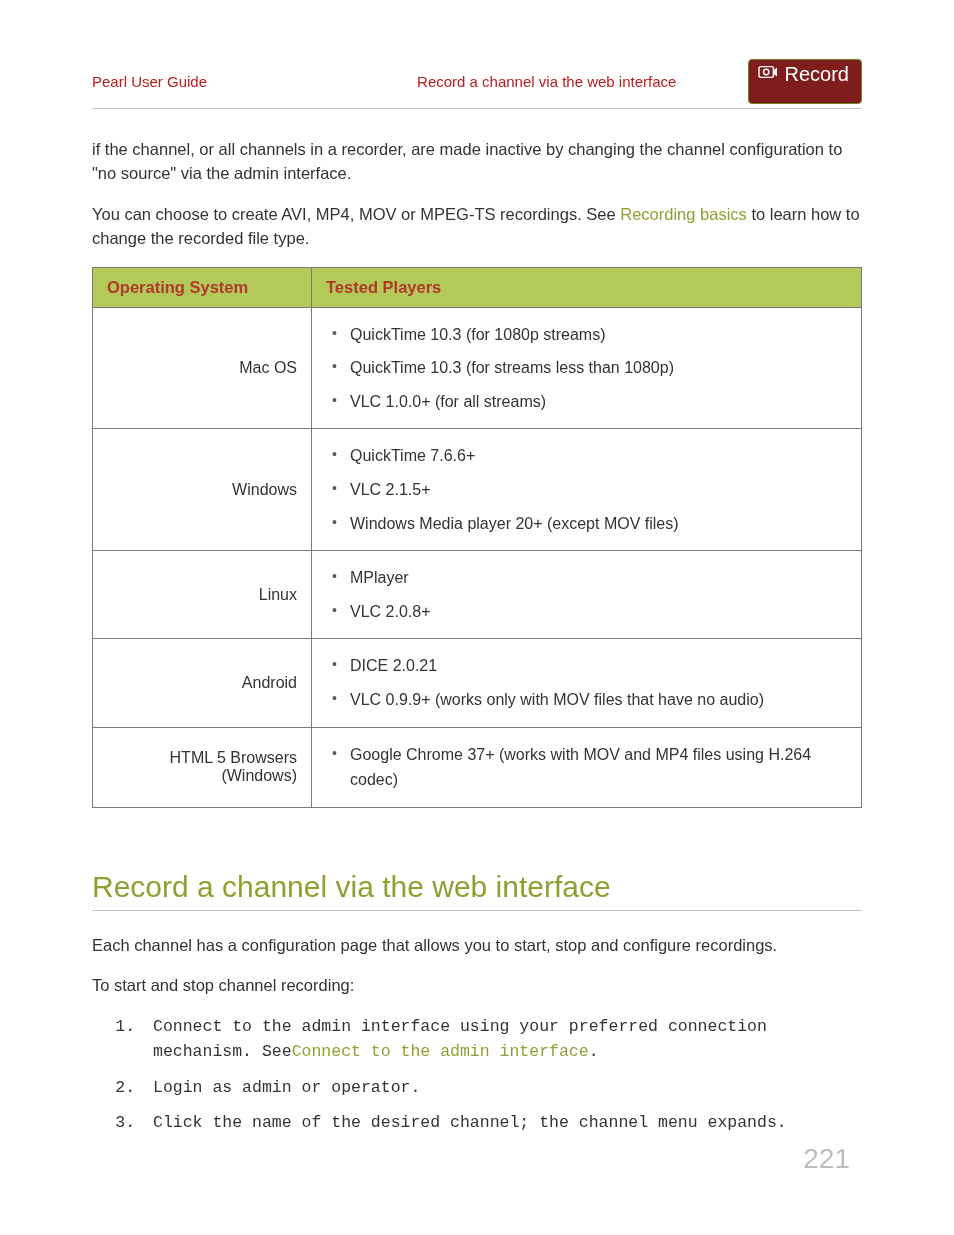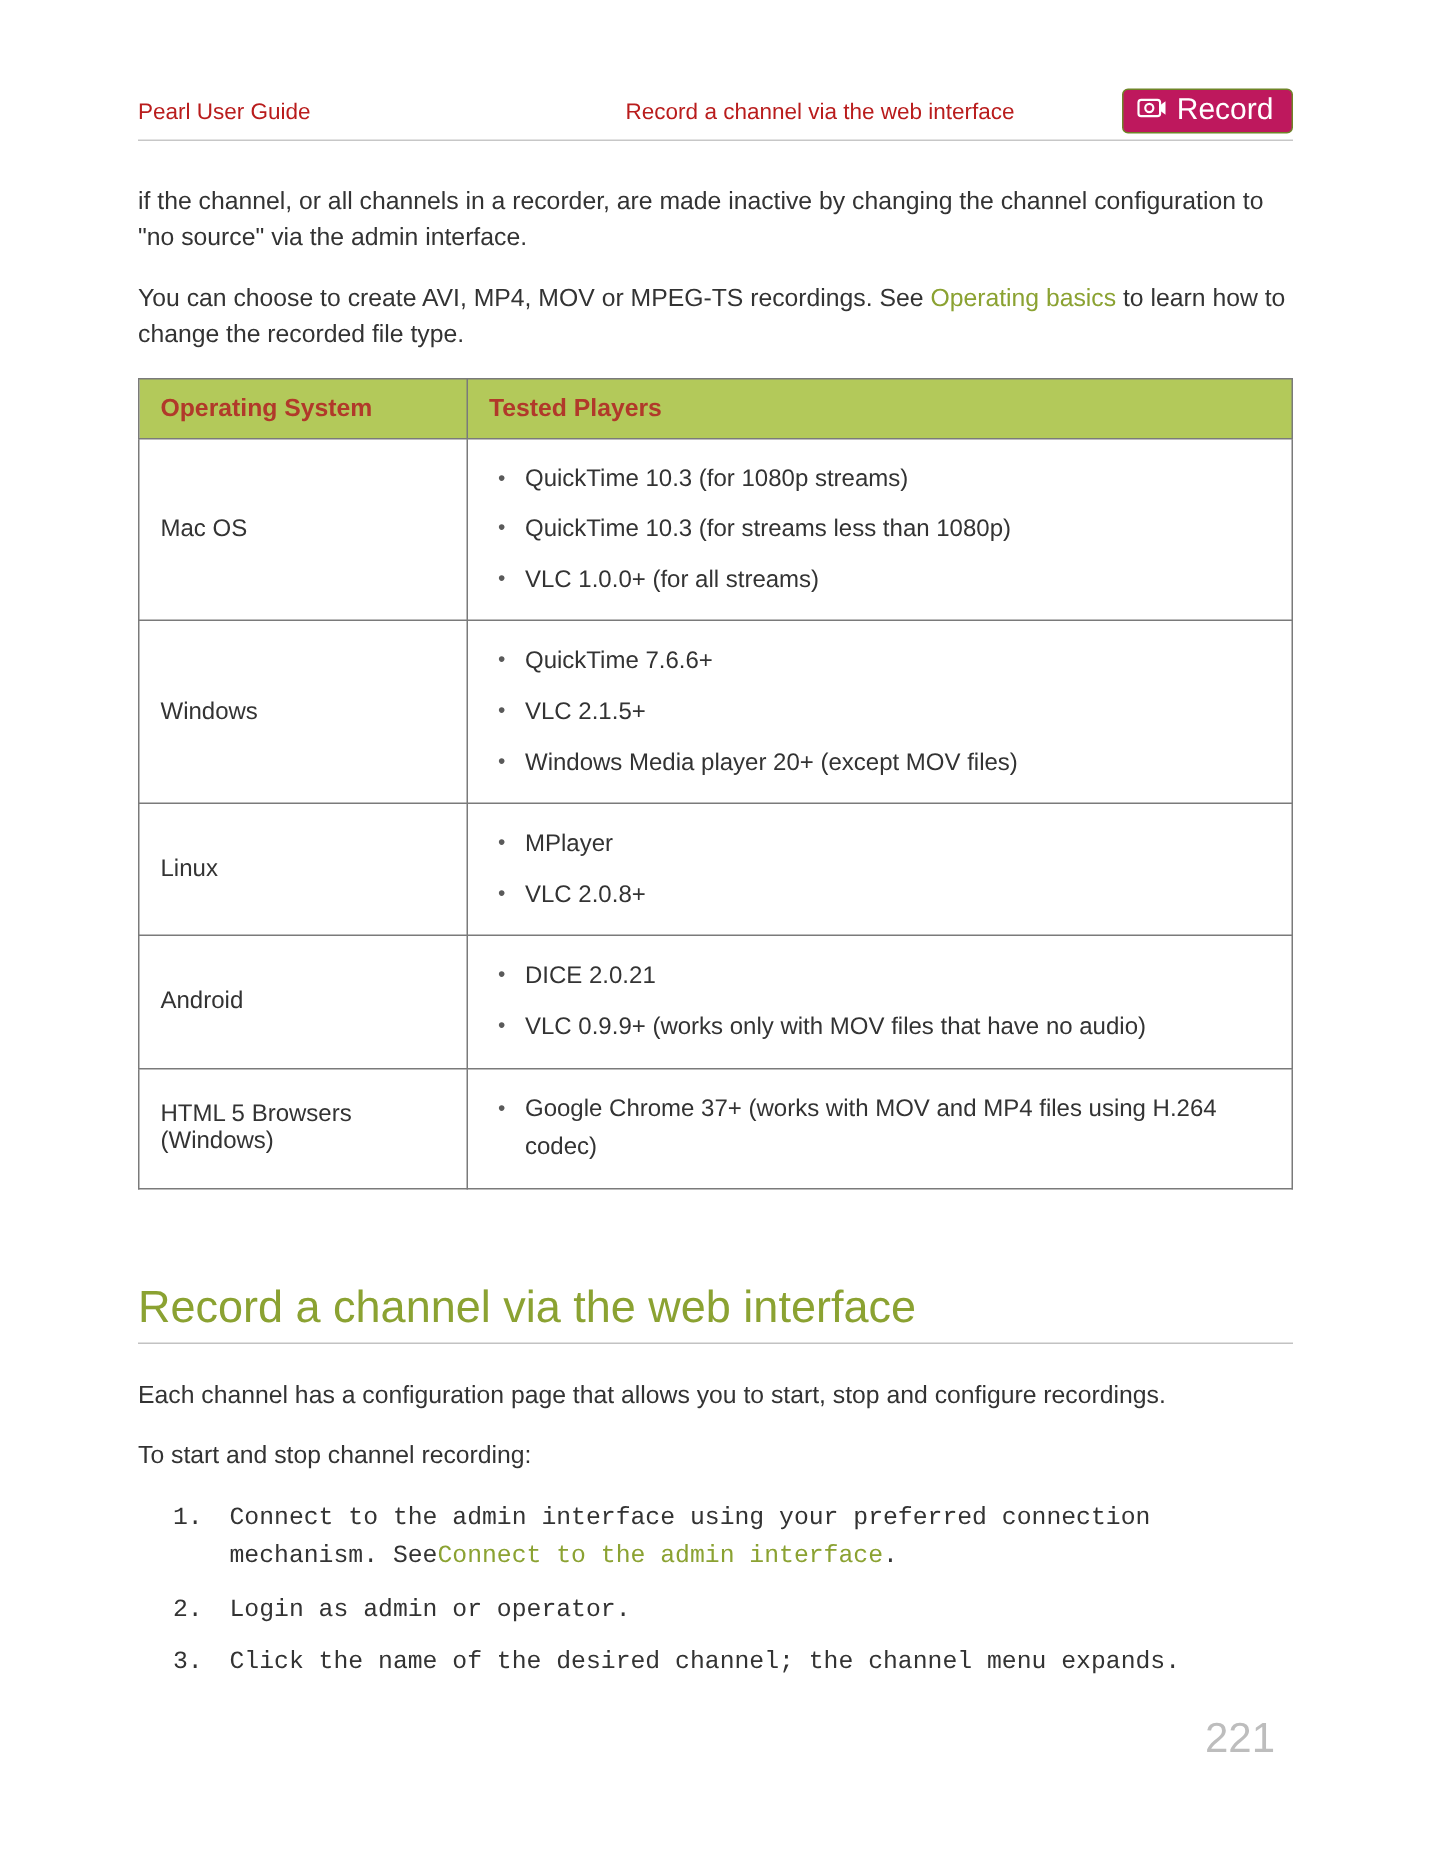--- a/index.html
+++ b/index.html
@@ -26,26 +26,26 @@
     margin-bottom: 28px;
   }
   .header-left, .header-mid {
     font-size: 15px;
     color: #b91c1c;
   }
   .header-left { flex: 0 0 auto; }
   .header-mid { flex: 1 1 auto; text-align: left; padding-left: 210px; }
   .badge {
     display: inline-flex;
-    align-items: flex-start;
-    background: #be185d;
+    align-items: flex-end;
+    background: #7f1d1d;
     color: #fff;
     border: 1px solid #6f8428;
     border-radius: 4px;
-    padding: 3px 12px 3px 8px;
+    padding: 3px 12px 19px 8px;
     font-size: 20px;
     line-height: 1;
     gap: 6px;
   }
   .badge svg {
     width: 22px;
     height: 18px;
   }
   p.body {
     font-size: 16.5px;
@@ -72,20 +72,21 @@
   }
   table.players th {
     background: #b3c95a;
     color: #b1392a;
     font-weight: 700;
     font-size: 16.5px;
   }
   table.players td.os {
     width: 190px;
     color: #333;
+    text-align: right;
   }
   table.players ul {
     list-style: none;
     margin: 0;
     padding: 0;
   }
   table.players ul li {
     position: relative;
     padding: 4px 0 4px 24px;
     line-height: 1.6;
@@ -143,21 +144,21 @@
           <path d="M18 8 L22 5 L22 15 L18 12 Z" fill="#fff" stroke="none"></path>
         </svg>
       </span>
       <span>Record</span>
     </div>
   </div>
 
   <p class="body">if the channel, or all channels in a recorder, are made inactive by changing the channel configuration to "no source" via the admin interface.</p>
 
   <p class="body">
-    <span>You can choose to create AVI, MP4, MOV or MPEG-TS recordings. See </span><a href="#" class="link">Operating basics</a><span> to learn how to change the recorded file type.</span>
+    <span>You can choose to create AVI, MP4, MOV or MPEG-TS recordings. See </span><a href="#" class="link">Recording basics</a><span> to learn how to change the recorded file type.</span>
   </p>
 
 
   <table class="players">
     <thead>
       <tr>
         <th>Operating System</th>
         <th>Tested Players</th>
       </tr>
     </thead>

